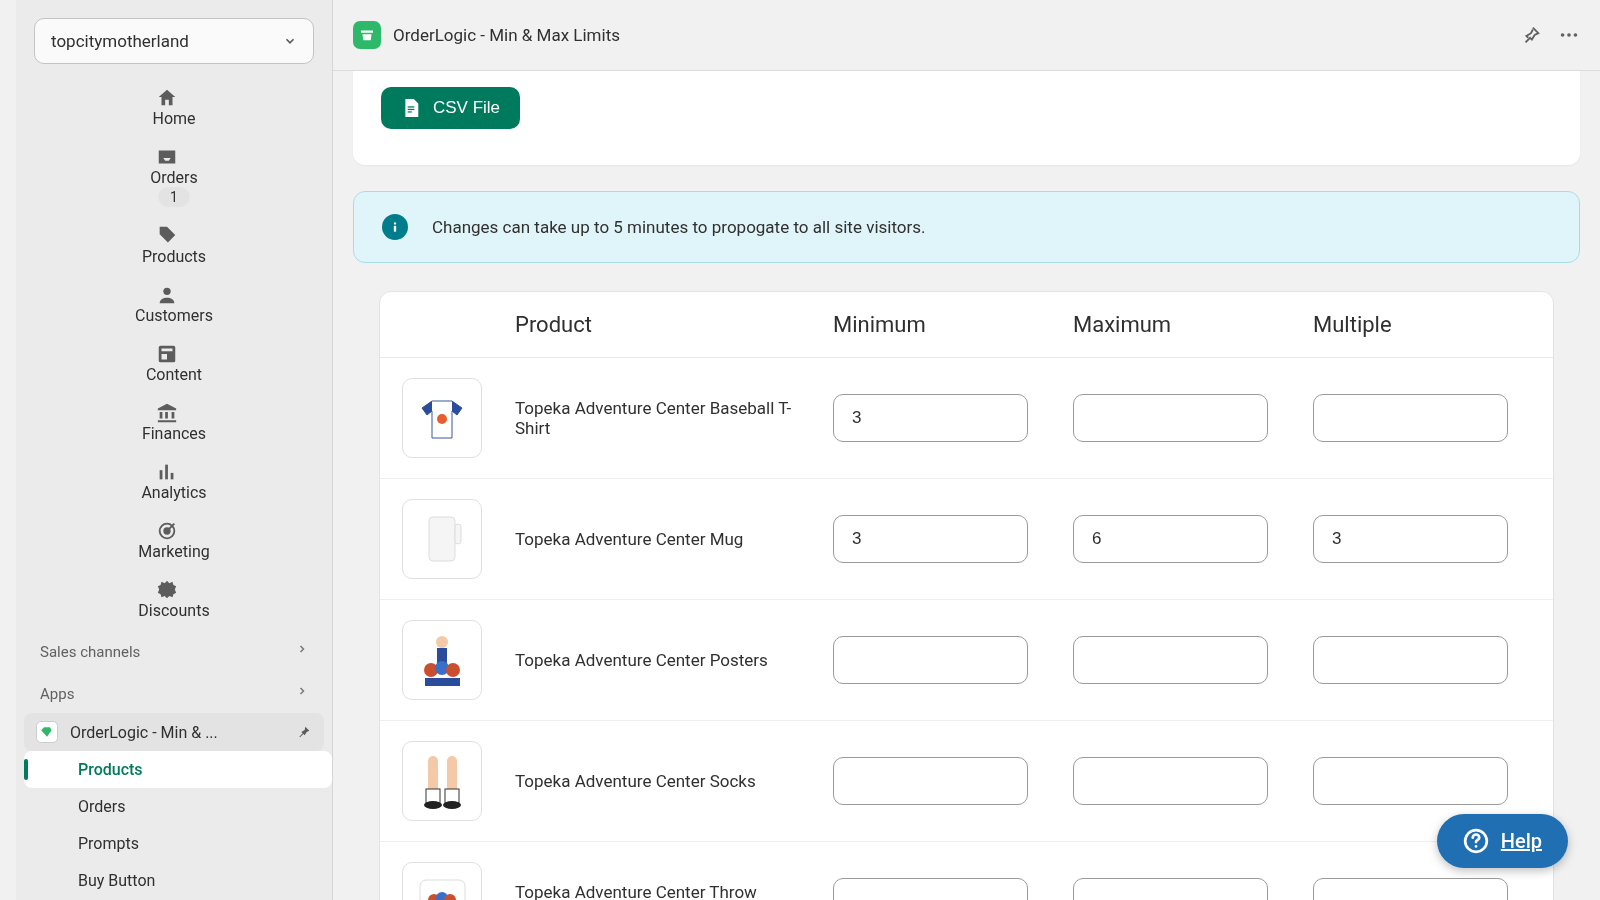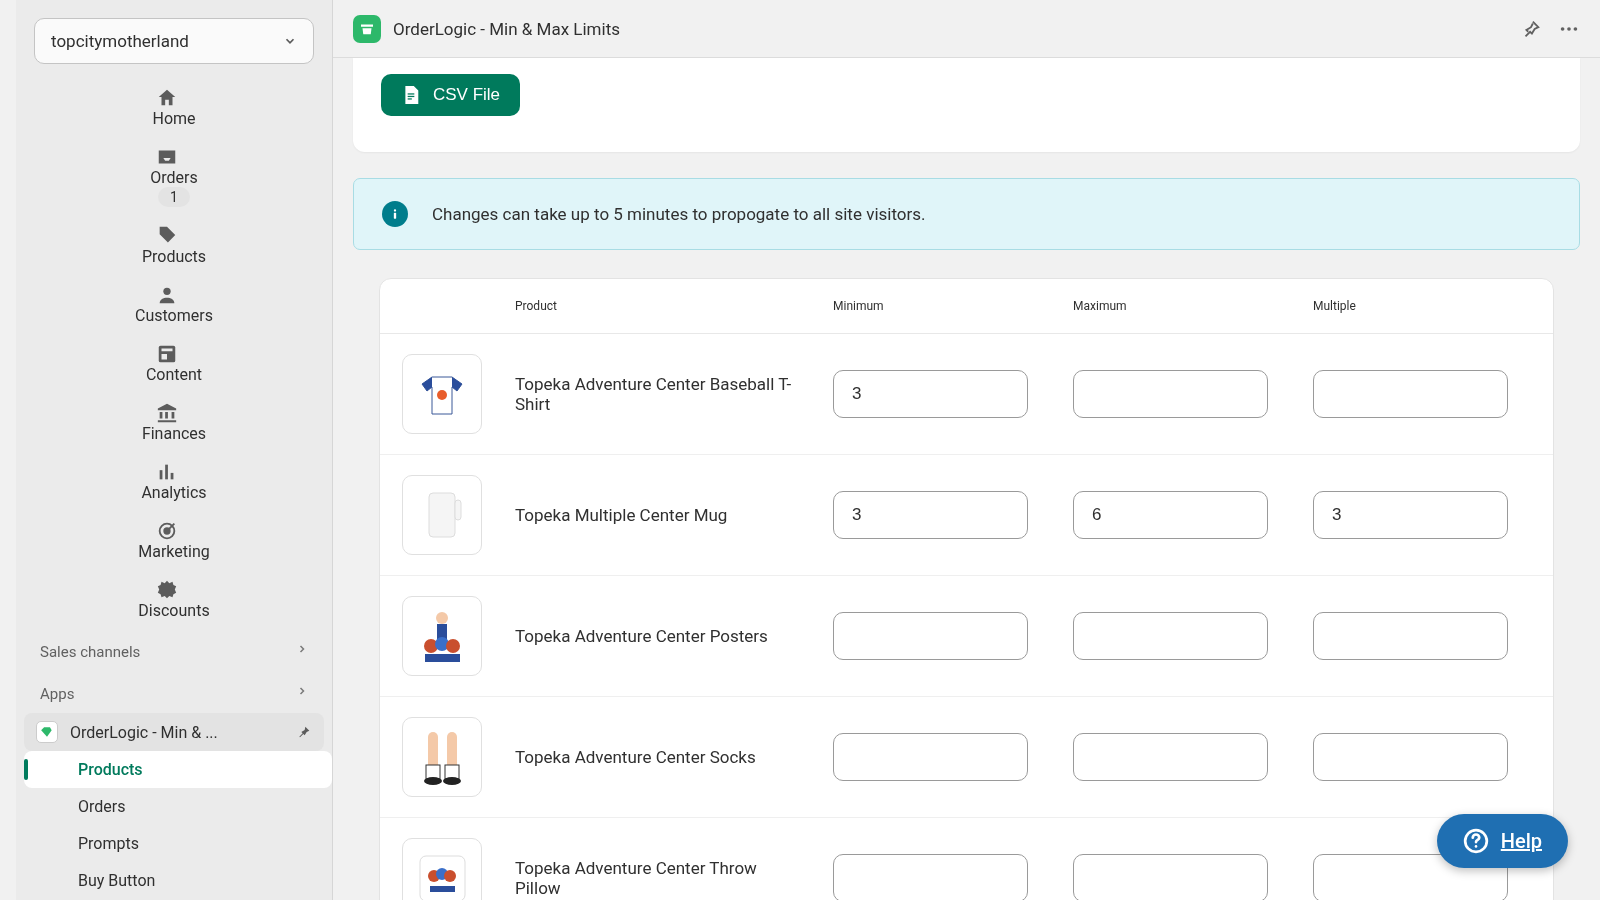--- a/index.html
+++ b/index.html
@@ -117,21 +117,21 @@
 .settings-row .icon { width: 22px; height: 22px; margin-right: 14px; }
 .settings-row span { font-size: 16px; color: #303030; }
 
 .main {
   flex: 1;
   display: flex;
   flex-direction: column;
   background: #f1f1f1;
 }
 .topbar {
-  height: 58px;
+  height: 71px;
   background: #f1f1f1;
   border-bottom: 1px solid #dcdcdc;
   display: flex;
   align-items: center;
   padding: 0 20px;
 }
 .topbar .app-badge {
   width: 28px; height: 28px;
   background: #2db86a;
   border-radius: 7px;
@@ -160,21 +160,21 @@
   display: inline-flex;
   align-items: center;
   cursor: pointer;
   text-align: right;
 }
 .csv-btn .file-icon { width: 20px; height: 22px; margin-right: 12px; }
 
 .banner {
   background: #e0f5f9;
   border: 1px solid #a8dce4;
-  border-radius: 7px;
+  border-radius: 12px;
   padding: 22px 28px;
   display: flex;
   align-items: center;
   margin-bottom: 28px;
 }
 .banner .info-icon {
   width: 26px; height: 26px;
   background: #007d8c;
   border-radius: 50%;
   display: flex; align-items: center; justify-content: center;
@@ -190,21 +190,21 @@
   margin: 0 26px;
 }
 .table-head {
   display: flex;
   padding: 20px 0;
   border-bottom: 1px solid #e8e8e8;
 }
 .col-img { width: 135px; }
 .col-product { flex: 1; padding-left: 0; }
 .col-min, .col-max, .col-mult { width: 240px; }
-.th { font-size: 12px; color: #303030; }
+.th { font-size: 22px; color: #303030; }
 
 .table-row {
   display: flex;
   align-items: center;
   padding: 20px 0;
   border-bottom: 1px solid #efefef;
 }
 .thumb {
   width: 80px; height: 80px;
   border: 1px solid #e0e0e0;
@@ -439,21 +439,21 @@
           <div class="table-row">
             <div class="col-img">
               <div class="thumb">
                 <svg width="50" height="60" viewBox="0 0 50 60">
                   <rect x="12" y="8" width="26" height="44" rx="4" fill="#f5f5f5" stroke="#ddd"></rect>
                   <rect x="38" y="15" width="6" height="20" rx="3" fill="#f5f5f5" stroke="#ddd"></rect>
                 </svg>
               </div>
             </div>
             <div class="col-product">
-              <div class="prod-name">Topeka Multiple Center Mug</div>
+              <div class="prod-name">Topeka Adventure Center Mug</div>
             </div>
             <div class="col-min"><input class="num-input" value="3" style=""></div>
             <div class="col-max"><input class="num-input" value="6" style=""></div>
             <div class="col-mult"><input class="num-input" value="3" style=""></div>
           </div>
           <div class="table-row">
             <div class="col-img">
               <div class="thumb">
                 <svg width="55" height="60" viewBox="0 0 55 60">
                   <circle cx="27" cy="12" r="6" fill="#f4c9a8"></circle>

